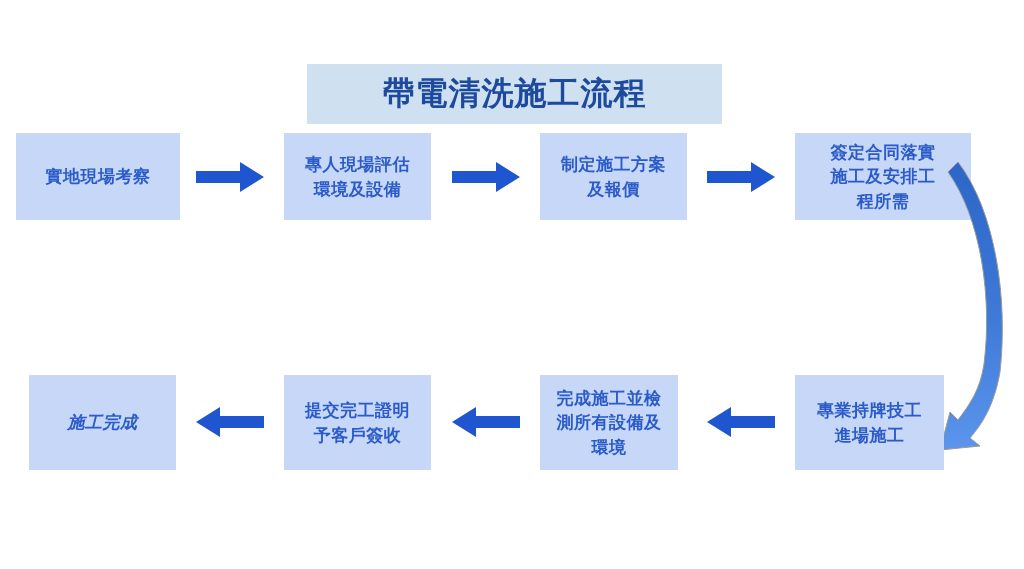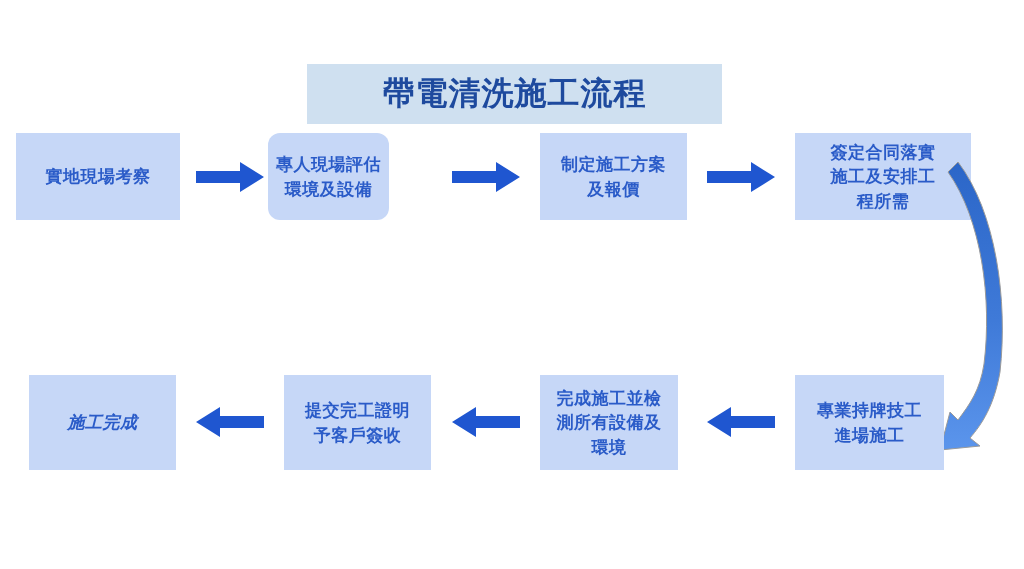--- a/index.html
+++ b/index.html
@@ -60,21 +60,21 @@
     font-weight: bold;
     line-height: 1.45;
     text-align: center;
     letter-spacing: 0.5px;
     white-space: pre-line;
   }
 
   
   .r1 { top: 133px; height: 87px; }
   .b1 { left: 16px;  width: 164px; }
-  .b2 { left: 268px; width: 121px; border-radius: 12px; }
+  .b2 { left: 284px; width: 147px; }
   .b3 { left: 540px; width: 147px; }
   .b4 { left: 795px; width: 176px; }
 
   
   .r2 { top: 375px; height: 95px; }
   .b8 { left: 29px;  width: 147px; font-style: italic; }
   .b7 { left: 284px; width: 147px; justify-content: center; }
   .b6 { left: 540px; width: 138px; }
   .b5 { left: 795px; width: 149px; align-items: center; }
 

